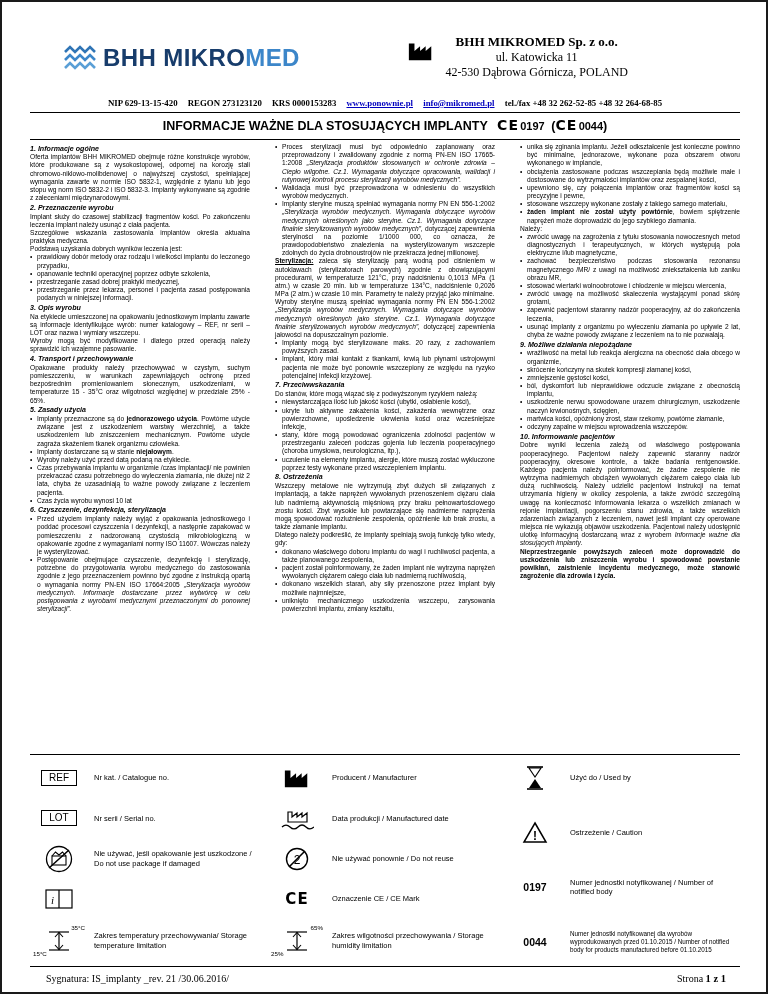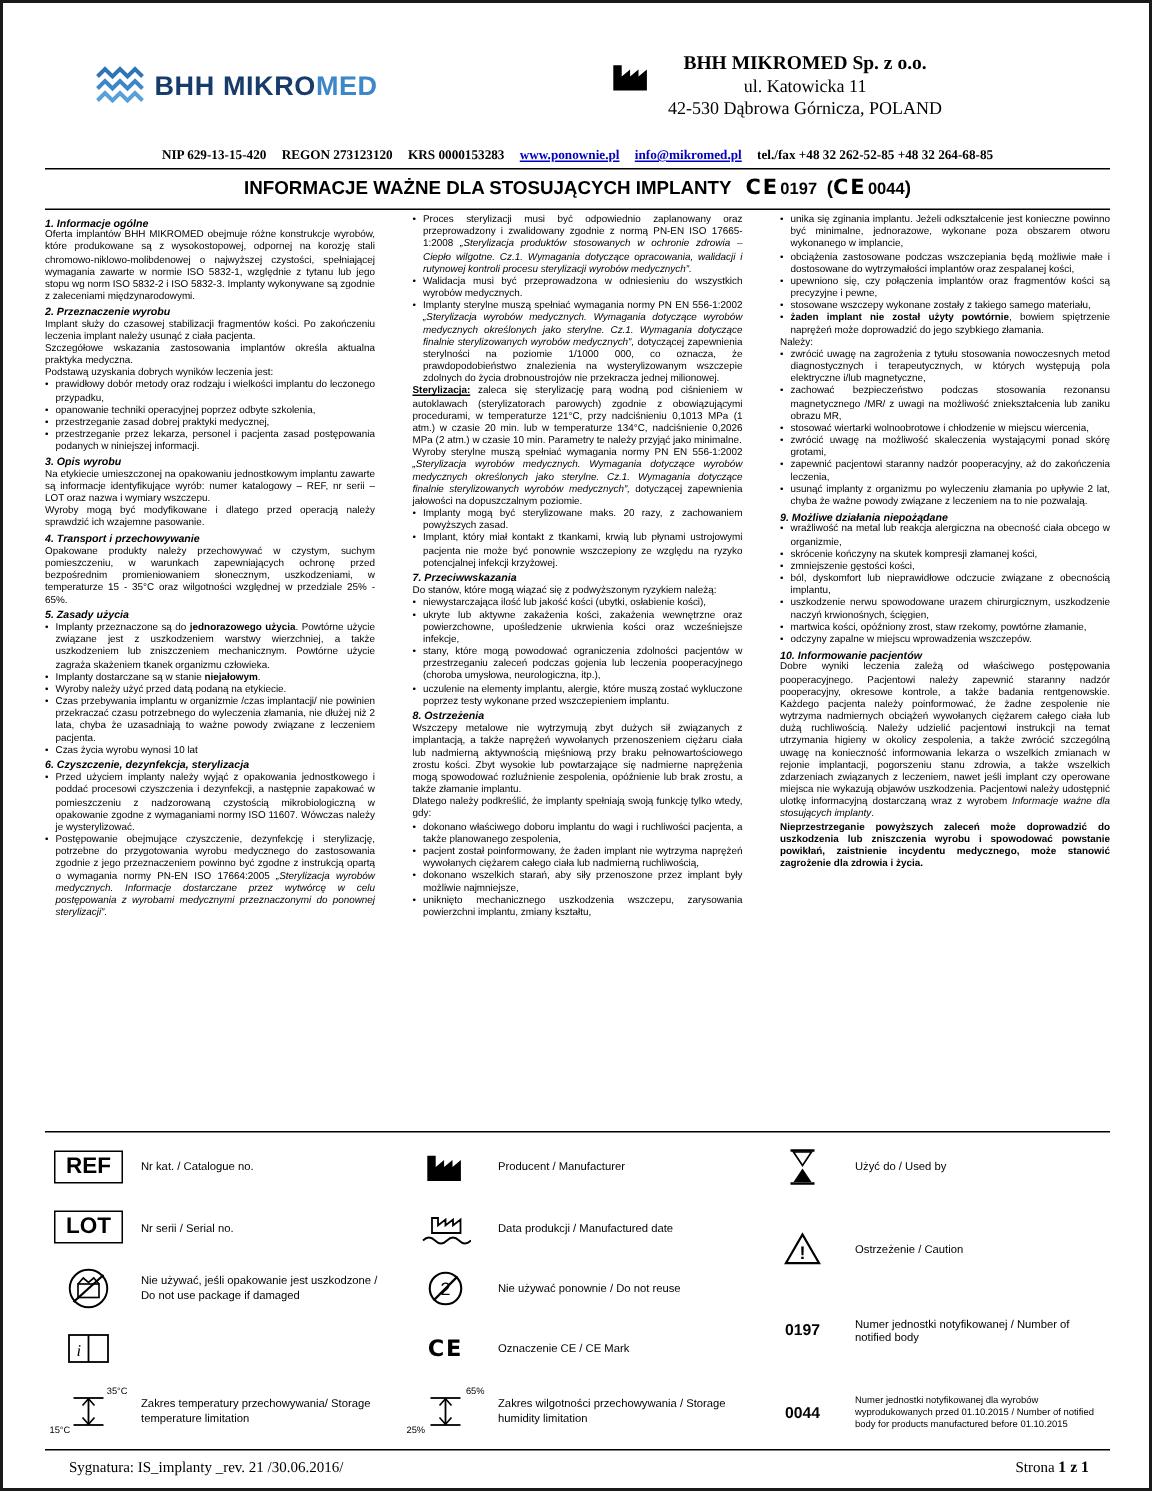--- a/index.html
+++ b/index.html
@@ -3,21 +3,21 @@
 <meta charset="utf-8">
 <style>
   *{margin:0;padding:0;box-sizing:border-box;}
   html,body{width:768px;height:994px;background:#fff;}
   body{font-family:"Liberation Serif",serif;color:#000;}
   .page{width:768px;height:994px;border:2px solid #1a1a1a;padding:30px 26px 8px 28px;display:flex;flex-direction:column;overflow:hidden;}
 
   
   .header{display:flex;align-items:flex-start;height:64px;}
   .logo{display:flex;align-items:center;gap:7px;margin-left:34px;margin-top:12px;}
-  .logo-text{font-family:"Liberation Sans",sans-serif;font-weight:bold;font-size:18px;letter-spacing:.4px;}
+  .logo-text{font-family:"Liberation Sans",sans-serif;font-weight:bold;font-size:24px;letter-spacing:.4px;}
   .logo-p1{color:#173c6b;}
   .logo-p2{color:#3c86c9;}
   .company{display:flex;gap:10px;margin-left:auto;margin-right:112px;align-items:flex-start;margin-top:2px;}
   .company-lines{text-align:center;}
   .company-name{font-size:13px;font-weight:bold;}
   .company-addr{font-size:12px;}
   .factory-wrap{margin-top:6px;}
 
   .registry{text-align:center;font-weight:bold;font-size:8.8px;margin-top:2px;white-space:nowrap;}
   .registry .seg{margin:0 4px;text-align:center;}
@@ -45,21 +45,21 @@
   .bt{flex:1;min-width:0;}
 
   
   .symbols{border-top:1px solid #000;margin-top:4px;padding:8px 2px 5px;display:flex;gap:8px;
     font-family:"Liberation Sans",sans-serif;font-size:7.5px;min-height:208px;flex:none;}
   .sym-col{flex:1;display:flex;flex-direction:column;justify-content:space-between;min-width:0;}
   .sym-row{display:flex;align-items:center;gap:8px;min-height:30px;}
   .sym-icon{width:54px;flex:none;display:flex;align-items:center;justify-content:center;}
   .sym-label{flex:1;min-width:0;line-height:1.25;}
   .sym-col.right .sym-row:last-child .sym-label{font-size:6.3px;}
-  .box-label{border:1.5px solid #000;padding:1px 7px 2px;font-size:15px;font-weight:bold;}
+  .box-label{border:1.5px solid #000;padding:1px 7px 2px;font-size:10px;font-weight:normal;}
   .nonsterile-box{border:1.4px solid #000;padding:2px 4px;font-size:6px;font-weight:bold;text-align:center;line-height:1.15;letter-spacing:.4px;}
   .ce-glyph.sym{font-size:15px;}
   .nb-num{font-weight:bold;font-size:10.5px;}
   .limit-wrap{position:relative;width:54px;height:33px;display:flex;align-items:center;justify-content:center;}
   .lim-max{position:absolute;right:1px;top:0;font-size:6.2px;}
   .lim-min{position:absolute;left:1px;bottom:0;font-size:6.2px;}
 
   
   .footer{border-top:1px solid #000;margin-top:4px;padding:6px 14px 0 16px;display:flex;justify-content:space-between;
     font-size:10px;flex:none;}

